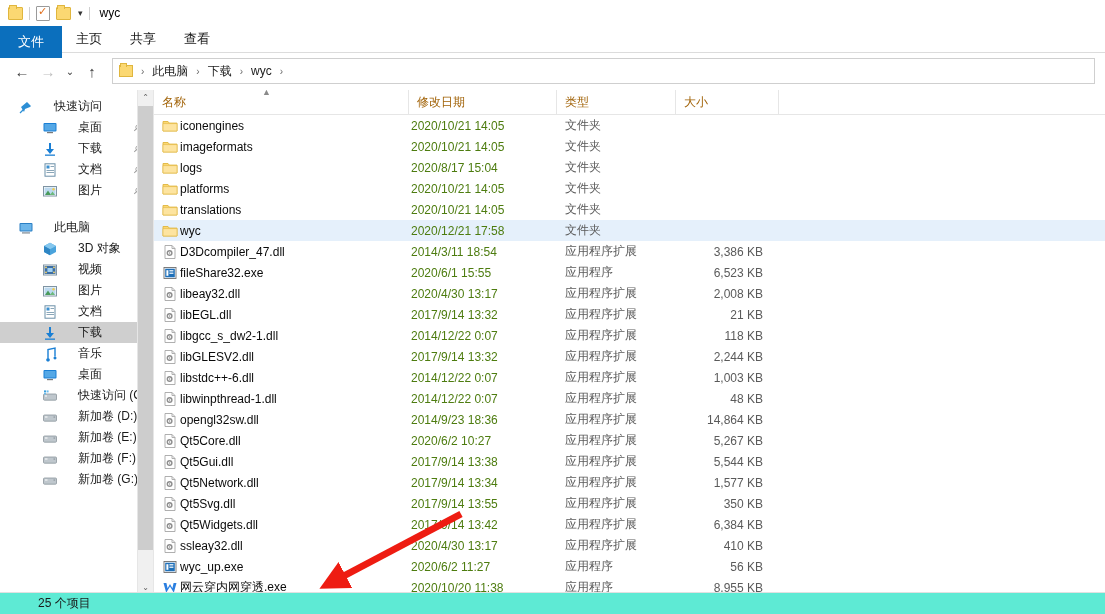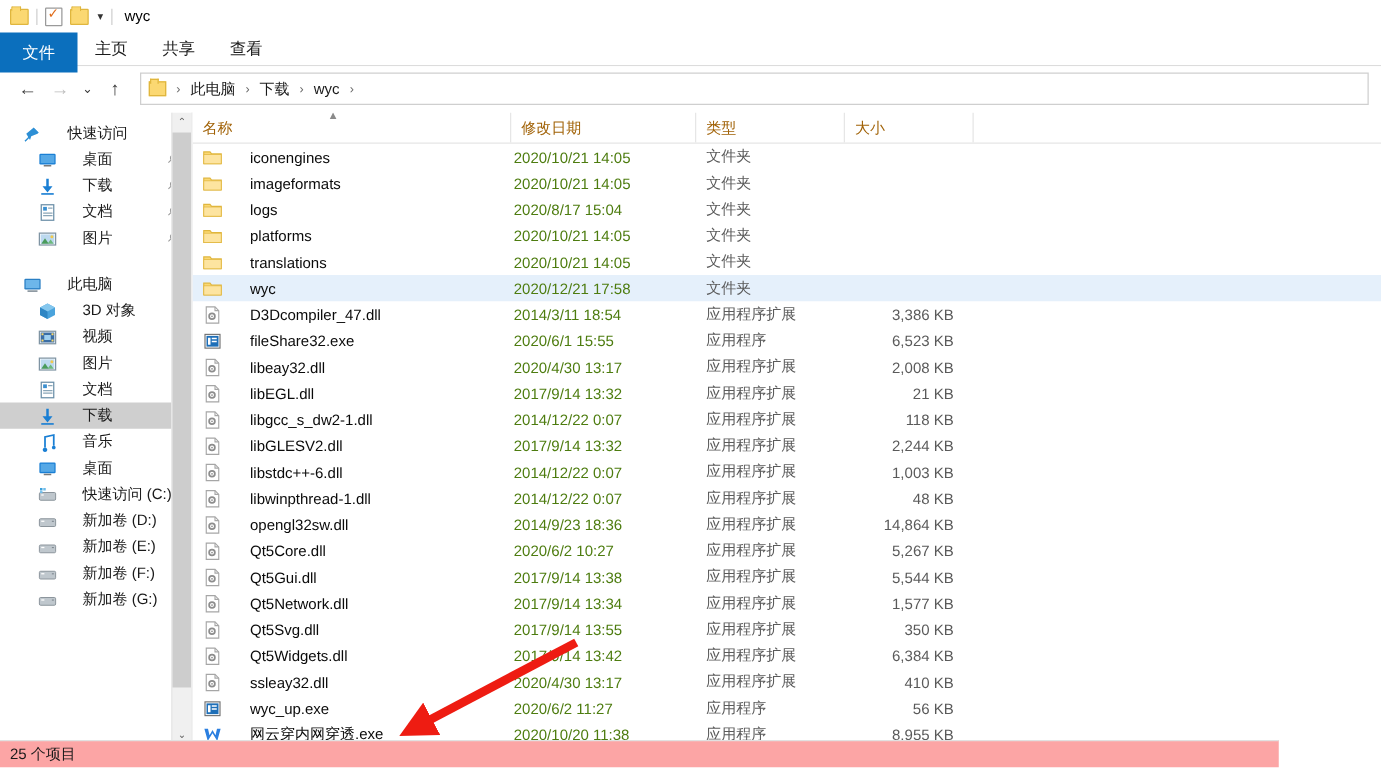--- a/index.html
+++ b/index.html
@@ -180,21 +180,21 @@
     height: 21px;
     display: flex;
     align-items: center;
     padding-left: 18px;
     gap: 20px;
     font-size: 12px;
     color: #1a1a1a;
     position: relative;
     white-space: nowrap;
   }
-  .nav-item.lvl2 { padding-left: 30px; }
+  .nav-item.lvl2 { padding-left: 42px; }
   .nav-item.selected { background: #cfcfcf; }
   .nav-item .label { font-size: 12px; }
   .nav-gap { height: 8px; }
   .pin {
     position: absolute;
     right: 12px;
     font-size: 10px;
     color: #9a9a9a;
     transform: rotate(45deg);
   }
@@ -279,21 +279,21 @@
     display: flex;
     align-items: center;
     font-size: 12px;
     white-space: nowrap;
   }
   .row.selected { background: #e5f0fb; }
   .c-name {
     width: 255px;
     display: flex;
     align-items: center;
-    gap: 22px;
+    gap: 2px;
     padding-left: 8px;
     box-sizing: border-box;
     color: #0a0a0a;
     overflow: hidden;
   }
   .c-date {
     width: 148px;
     color: #4d7c0f;
     box-sizing: border-box;
     padding-left: 2px;
@@ -309,27 +309,27 @@
     color: #5a5a5a;
     text-align: right;
     box-sizing: border-box;
     padding-right: 16px;
   }
 
   
   .statusbar {
     position: absolute;
     left: 0; bottom: 0;
-    width: 1023px;
+    width: 1105px;
     height: 22px;
     border-top: 1px solid #e1e1e1;
-    background: #fca5a5;
-    display: flex;
-    align-items: center;
-    padding-left: 8px;
+    background: #5eead4;
+    display: flex;
+    align-items: center;
+    padding-left: 38px;
     font-size: 12px;
     color: #1a1a1a;
     box-sizing: border-box;
   }
 
   
   .annotation {
     position: absolute;
     left: 0; top: 0;
     width: 1105px;

